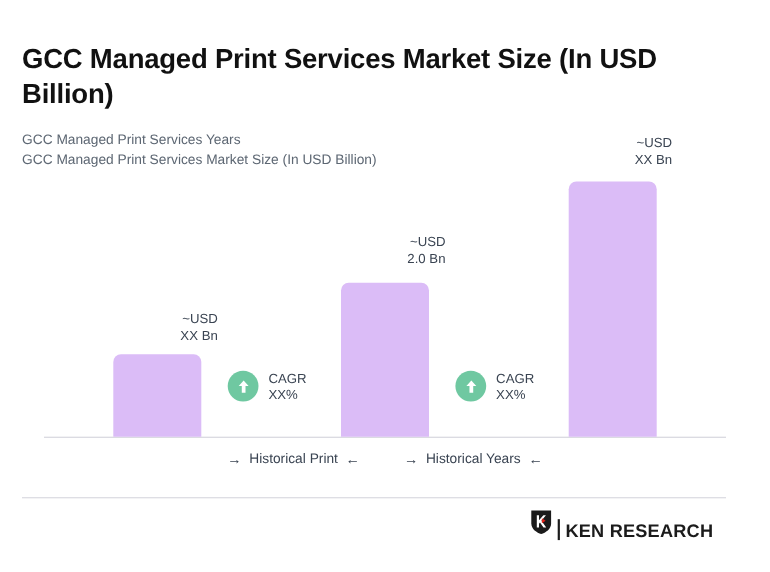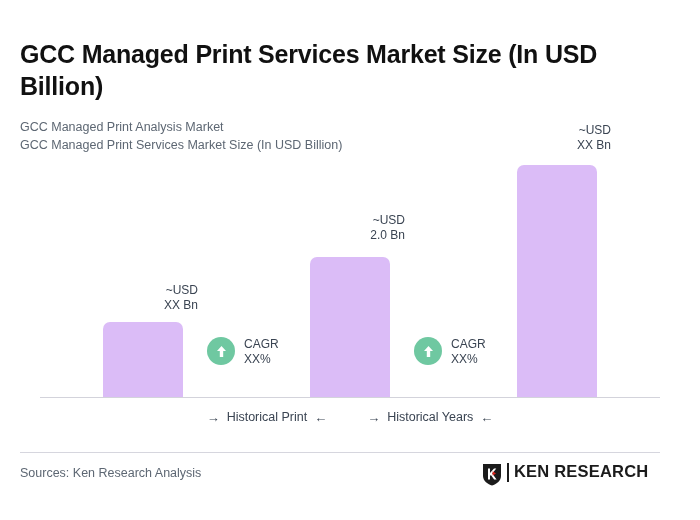--- a/index.html
+++ b/index.html
@@ -151,21 +151,21 @@
     left: 20px;
     top: 466px;
     font-size: 12.5px;
     color: #5d6773;
   }
   .brand {
     position: absolute;
     left: 482px;
     top: 463px;
     display: flex;
-    align-items: flex-start;
+    align-items: flex-end;
     gap: 5px;
   }
   .brand-sep {
     width: 2px;
     height: 19px;
     background: #1b1b1b;
   }
   .brand-word {
     font-size: 16.5px;
     font-weight: bold;
@@ -176,21 +176,21 @@
   }
 </style>
 </head>
 <body>
 
 <div class="page">
 
   <div class="header">
     <h1 class="chart-title">GCC Managed Print Services Market Size (In USD Billion)</h1>
     <div class="subtitles">
-      <div class="subtitle-line">GCC Managed Print Analysis Market</div>
+      <div class="subtitle-line">GCC Managed Print Services Years</div>
       <div class="subtitle-line">GCC Managed Print Services Market Size (In USD Billion)</div>
     </div>
   </div>
 
   <div class="plot">
 
     <div class="axis-line"></div>
 
     <div class="bar bar1"></div>
     <div class="bar bar2"></div>
@@ -242,21 +242,20 @@
       <div class="xlegend-item">
         <span class="arrow-glyph">→</span>
         <span>Historical Years</span>
         <span class="arrow-glyph">←</span>
       </div>
     </div>
 
   </div>
 
   <div class="footer-divider"></div>
-  <div class="sources">Sources: Ken Research Analysis</div>
 
   <div class="brand">
     <span>
       <svg width="20" height="23" viewBox="0 0 20 23" aria-hidden="true">
         <path d="M1 1 H19 V13 C19 18 14 21.5 10 22.5 C6 21.5 1 18 1 13 Z" fill="#1b1b1b"></path>
         <path d="M6 5.5 H8 V10 L12 5.5 H14.3 L10.2 10.4 L14.6 16.5 H12.1 L8.9 12 L8 13.1 V16.5 H6 Z" fill="#ffffff"></path>
         <path d="M10.6 8.2 L14 10.4 L10.6 12.6 Z" fill="#e2231a"></path>
       </svg>
     </span>
     <span class="brand-sep"></span>

